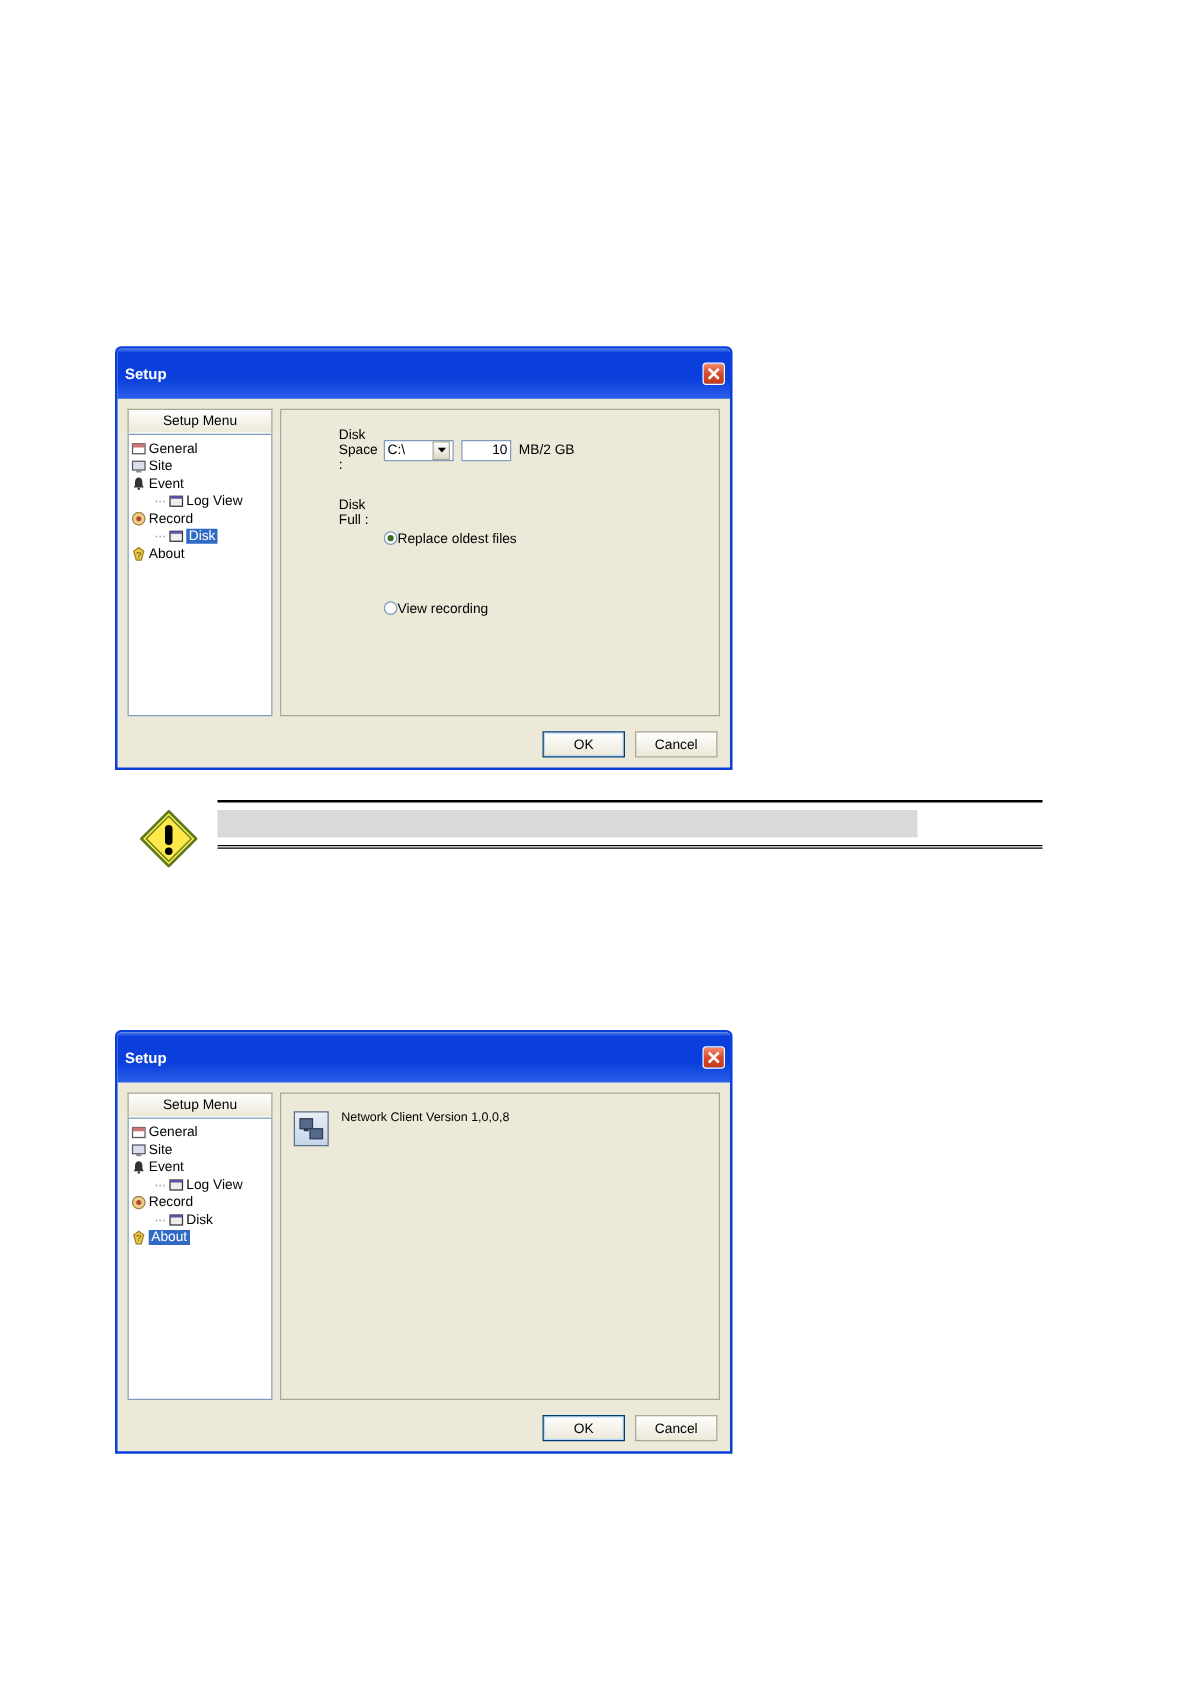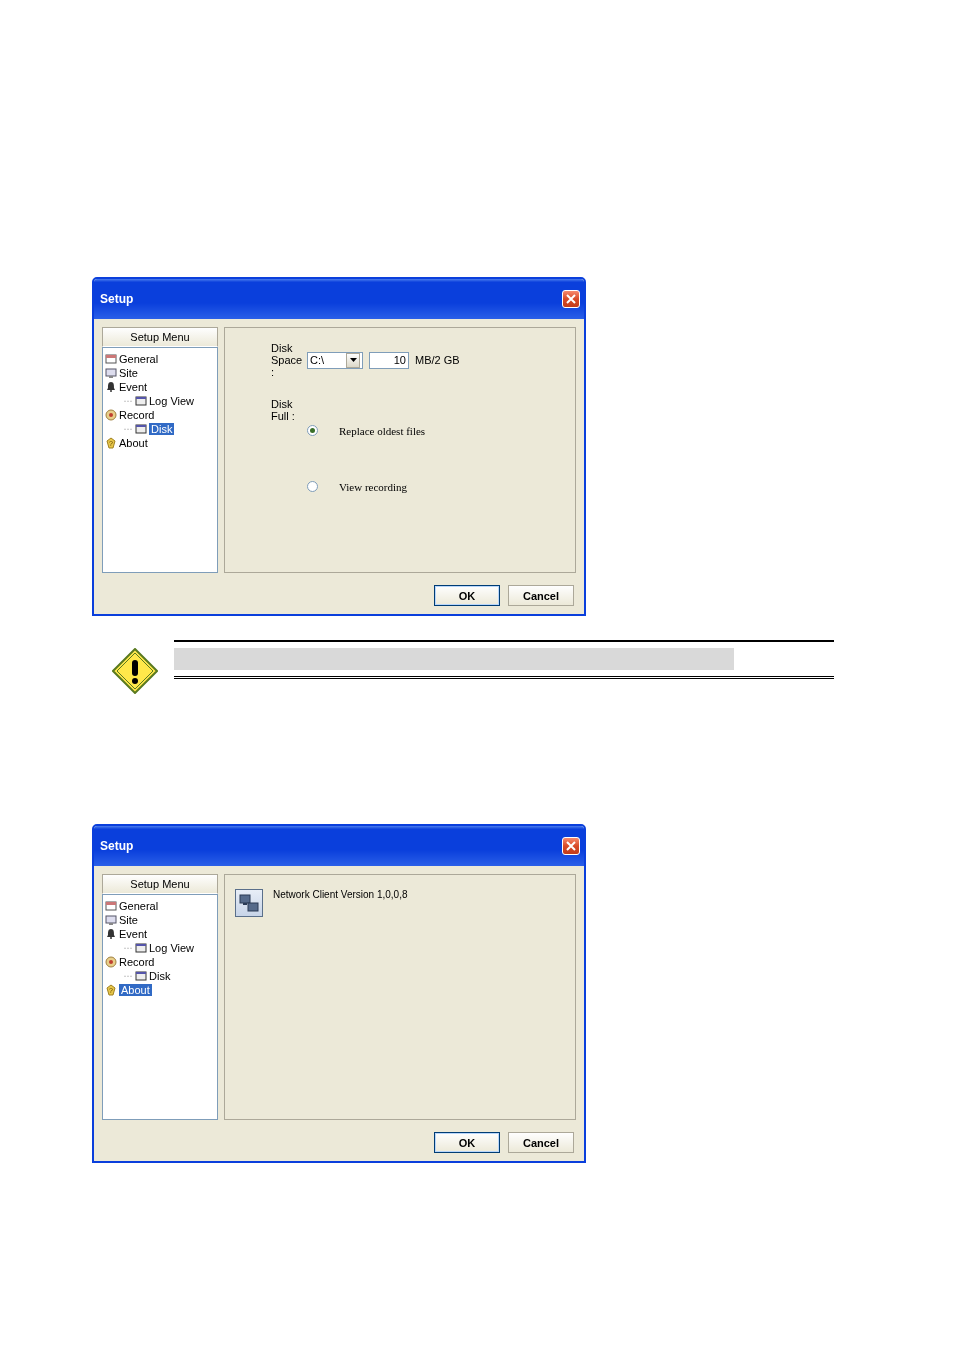--- a/index.html
+++ b/index.html
@@ -146,42 +146,41 @@
   .combo { width: 56px; position: relative; display: inline-flex; align-items: center; justify-content: space-between; }
   .combo-btn {
     width: 14px; height: 15px;
     background: linear-gradient(to bottom,#fefefe,#dcd8c8);
     border: 1px solid #aca899;
     display: flex; align-items: center; justify-content: center;
   }
   .num { width: 40px; text-align: right; padding-right: 2px; }
 
   .radio-col { margin-left: 72px; }
-  .radio-row { display: flex; align-items: center; gap: 21px; font-size: 11px; font-family: Liberation Serif, serif; height: 15px; margin-top: 41px; }
+  .radio-row { display: flex; align-items: center; gap: 0; font-size: 11px; font-family: Liberation Sans, sans-serif; height: 15px; margin-top: 41px; }
   .radio { width: 11px; height: 11px; border: 1px solid #7f9db9; border-radius: 50%; background:#fff; display:inline-flex; align-items:center; justify-content:center;}
   .radio.checked::after { content:""; width:5px; height:5px; background:#3a6f2a; border-radius:50%; }
 
   .dialog-footer {
     padding: 4px 10px 8px 0;
     display: flex;
     justify-content: flex-end;
     gap: 8px;
   }
   .btn {
     width: 66px;
     height: 21px;
     background: linear-gradient(to bottom,#fefefe,#ece9d8);
     border: 1px solid #aca899;
     font-size: 11px;
     font-family: "Tahoma", sans-serif;
     cursor: pointer;
     display: inline-flex;
     align-items: center;
     justify-content: center;
-    font-weight: bold;
   }
   .btn.default { border: 1px solid #003c74; box-shadow: 0 0 0 1px #b8d6fb inset; }
 
   
   .note-block {
     margin-top: 24px;
     margin-left: 0;
     display: flex;
     gap: 16px;
     align-items: flex-start;

